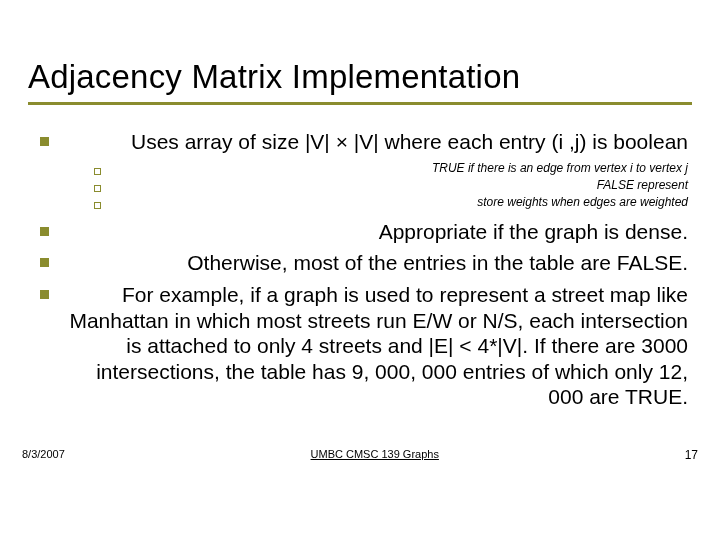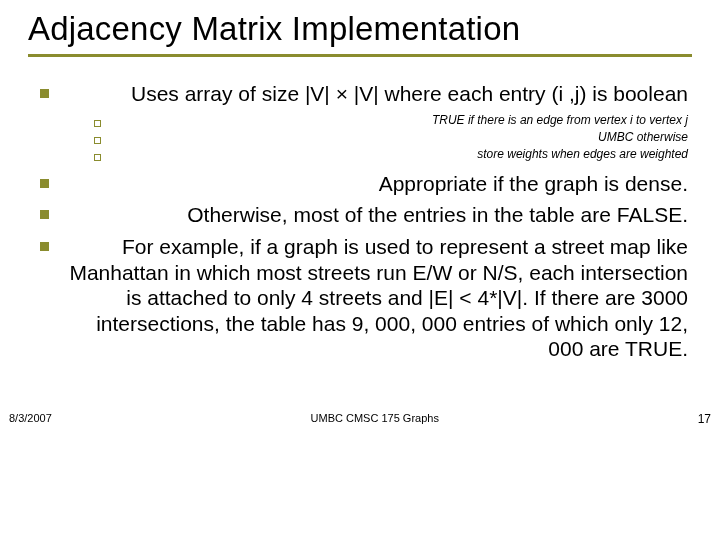--- a/index.html
+++ b/index.html
@@ -12,20 +12,21 @@
     color: #000;
     position: relative;
     box-sizing: border-box;
   }
   .slide {
     width: 720px;
     height: 436px;
     padding: 10px 28px 0 28px;
     box-sizing: border-box;
     position: relative;
+    margin-top: 48px;
   }
   .title {
     font-size: 33px;
     font-weight: 400;
     margin: 0 0 6px 0;
     letter-spacing: 0.2px;
   }
   .rule {
     border: none;
     border-top: 3px solid #8a8c2e;
@@ -72,51 +73,52 @@
     left: 2px;
     top: 7px;
     width: 7px;
     height: 7px;
     border: 1px solid #8a8c2e;
     box-sizing: border-box;
   }
   .footer {
     position: absolute;
     left: 0;
-    bottom: 10px;
+    bottom: 22px;
     width: 720px;
     box-sizing: border-box;
-    padding: 0 9px;
+    padding: 0 22px;
     font-size: 11px;
     color: #000;
+    text-decoration: underline;
   }
   .footer .date { float: left; }
   .footer .center { text-align: center; }
   .footer .pagenum { float: right; font-size: 12px; }
   sup { font-size: 0.7em; vertical-align: super; line-height: 0; }
 </style>
 </head>
 <body>
 
 <div class="slide">
   <h1 class="title">Adjacency Matrix Implementation</h1>
   <hr class="rule">
 
   <ul class="level1">
     <li>
       <span>Uses array of size |V| × |V| where each entry (i ,j) is boolean</span>
       <ul class="level2">
         <li><span>TRUE if there is an edge from vertex i to vertex j</span></li>
-        <li><span>UMBC otherwise</span></li>
+        <li><span>FALSE represent</span></li>
         <li><span>store weights when edges are weighted</span></li>
       </ul>
     </li>
     <li><span>Appropriate if the graph is dense.</span></li>
     <li><span>Otherwise, most of the entries in the table are FALSE.</span></li>
     <li><span>For example, if  a graph is used to represent a street map like Manhattan in which most streets run E/W or N/S, each intersection is attached to only 4 streets and |E|  &lt; 4*|V|.  If there are 3000 intersections, the table has 9, 000, 000 entries of which only 12, 000 are TRUE.</span></li>
   </ul>
 
   <div class="footer">
     <span class="date">8/3/2007</span>
     <span class="pagenum">17</span>
-    <div class="center">UMBC CMSC 175 Graphs</div>
+    <div class="center">UMBC CMSC 139 Graphs</div>
   </div>
 </div>
 
 </body></html>

